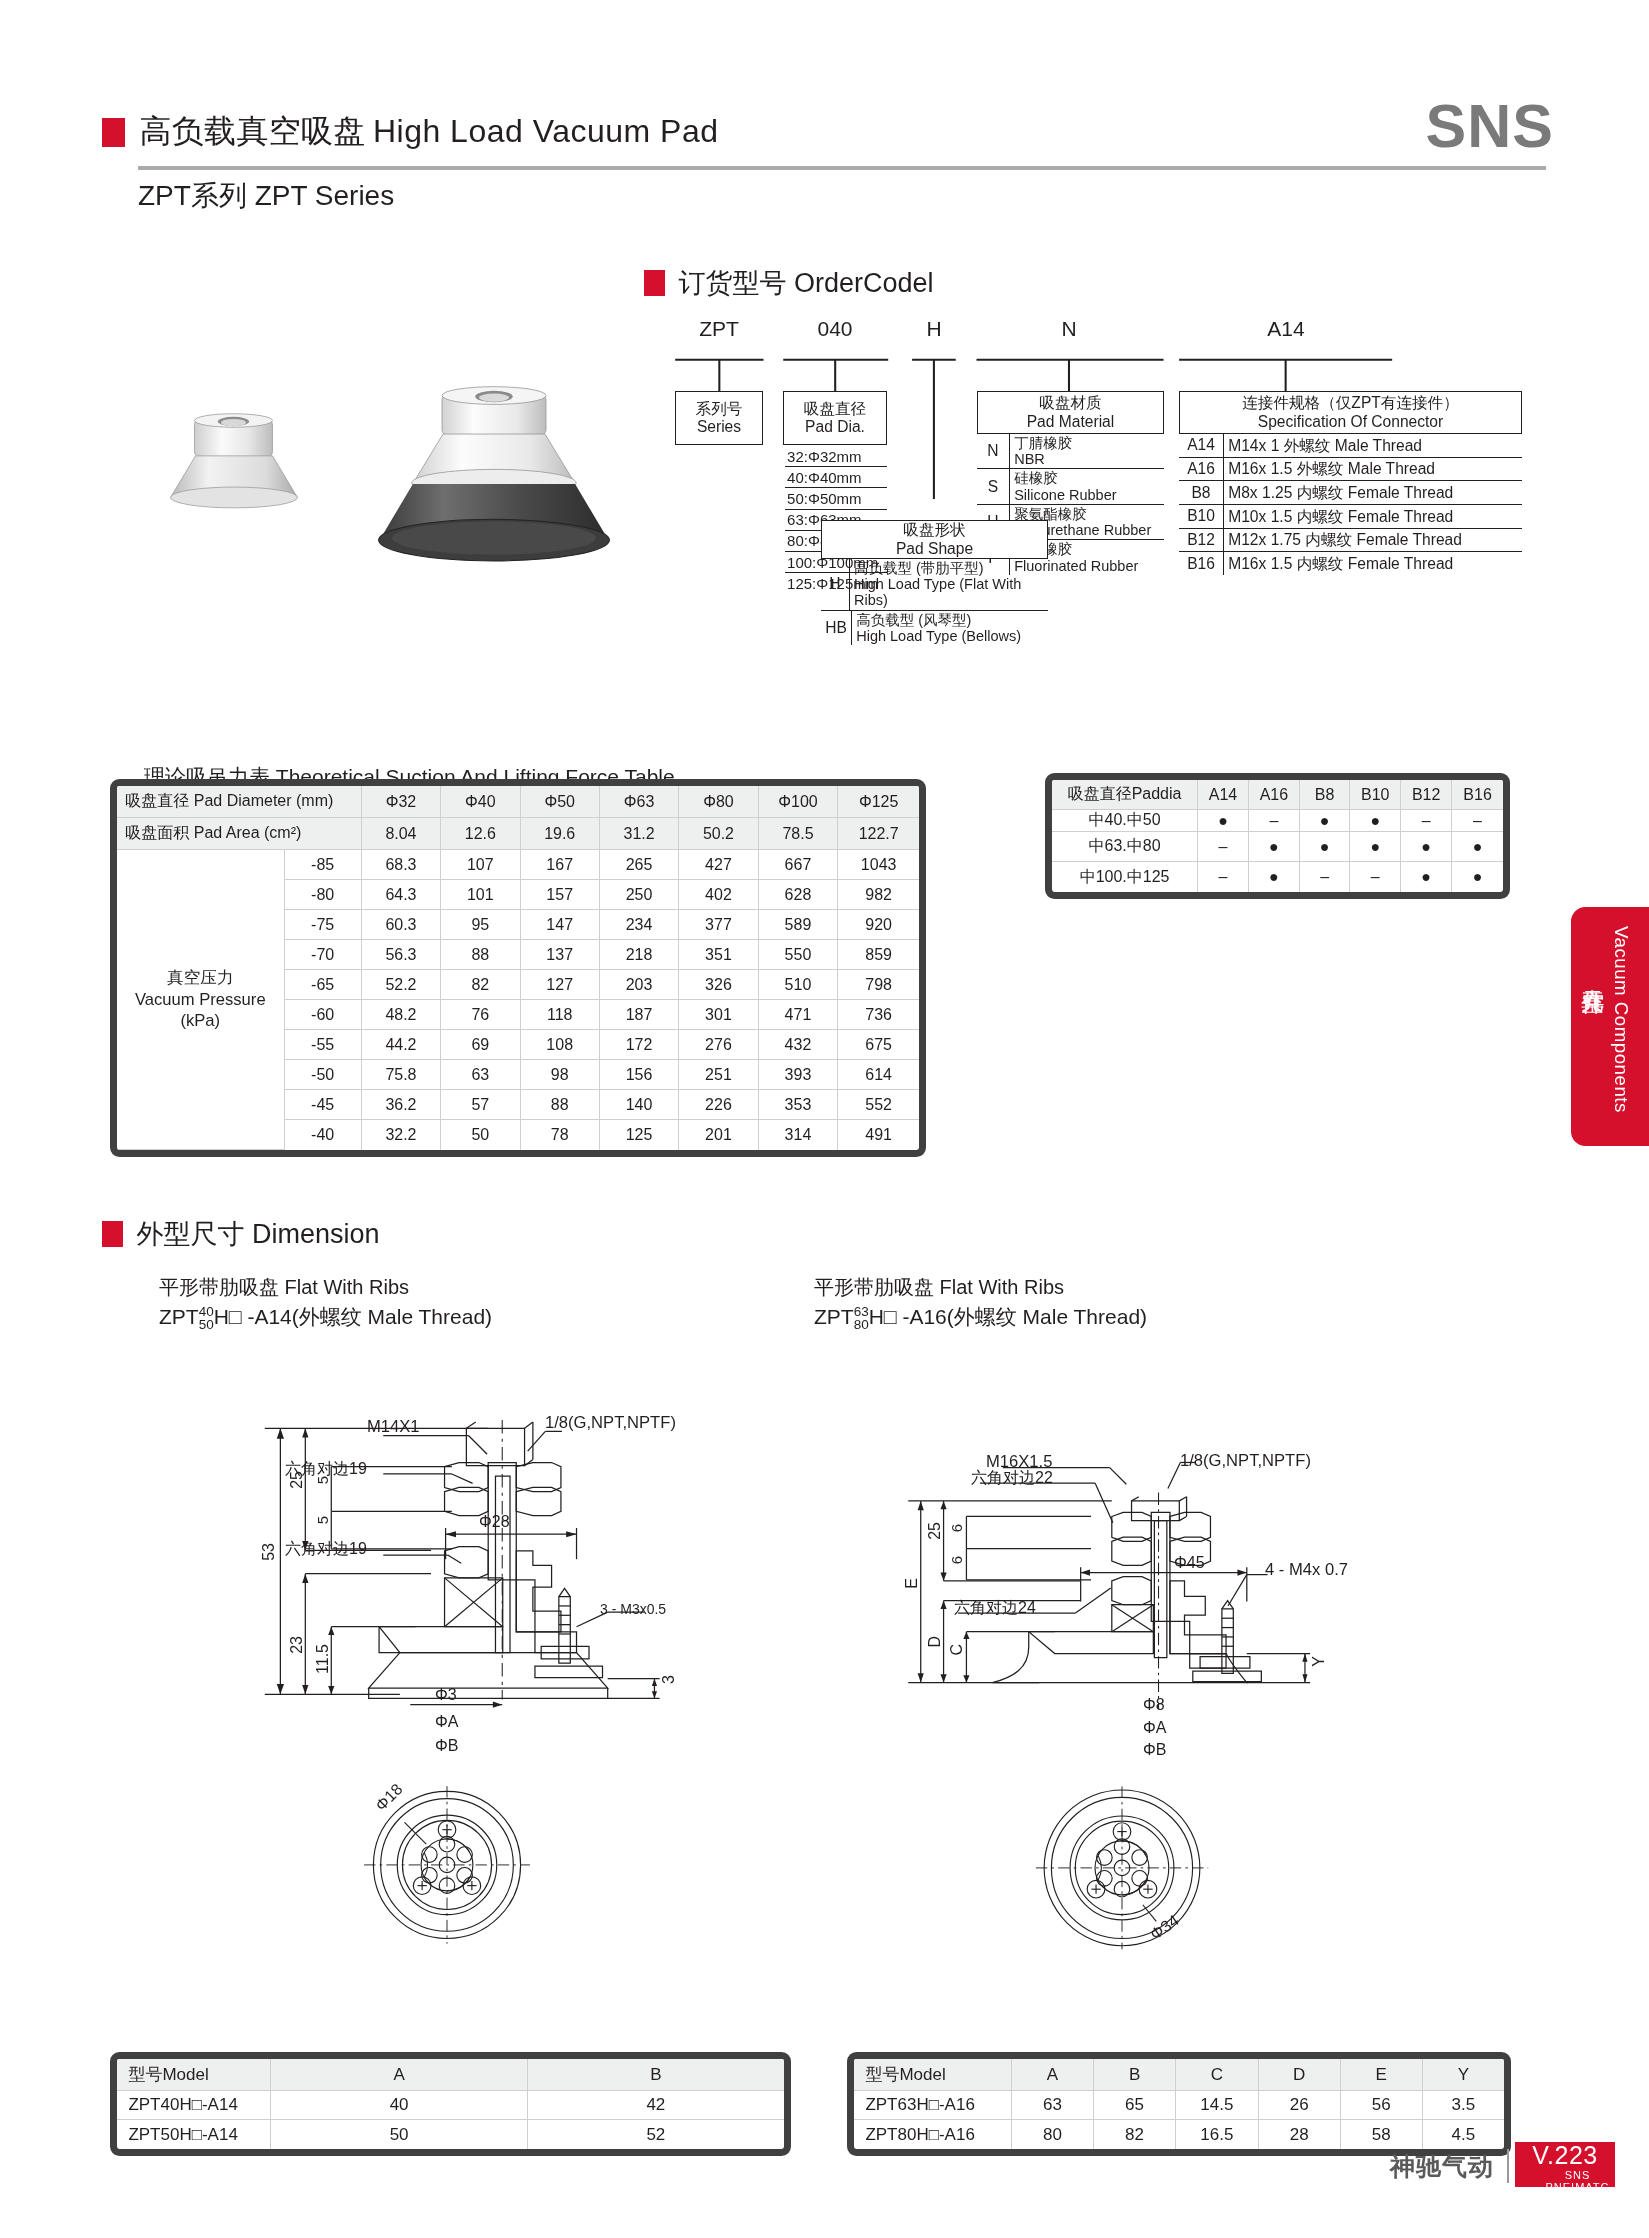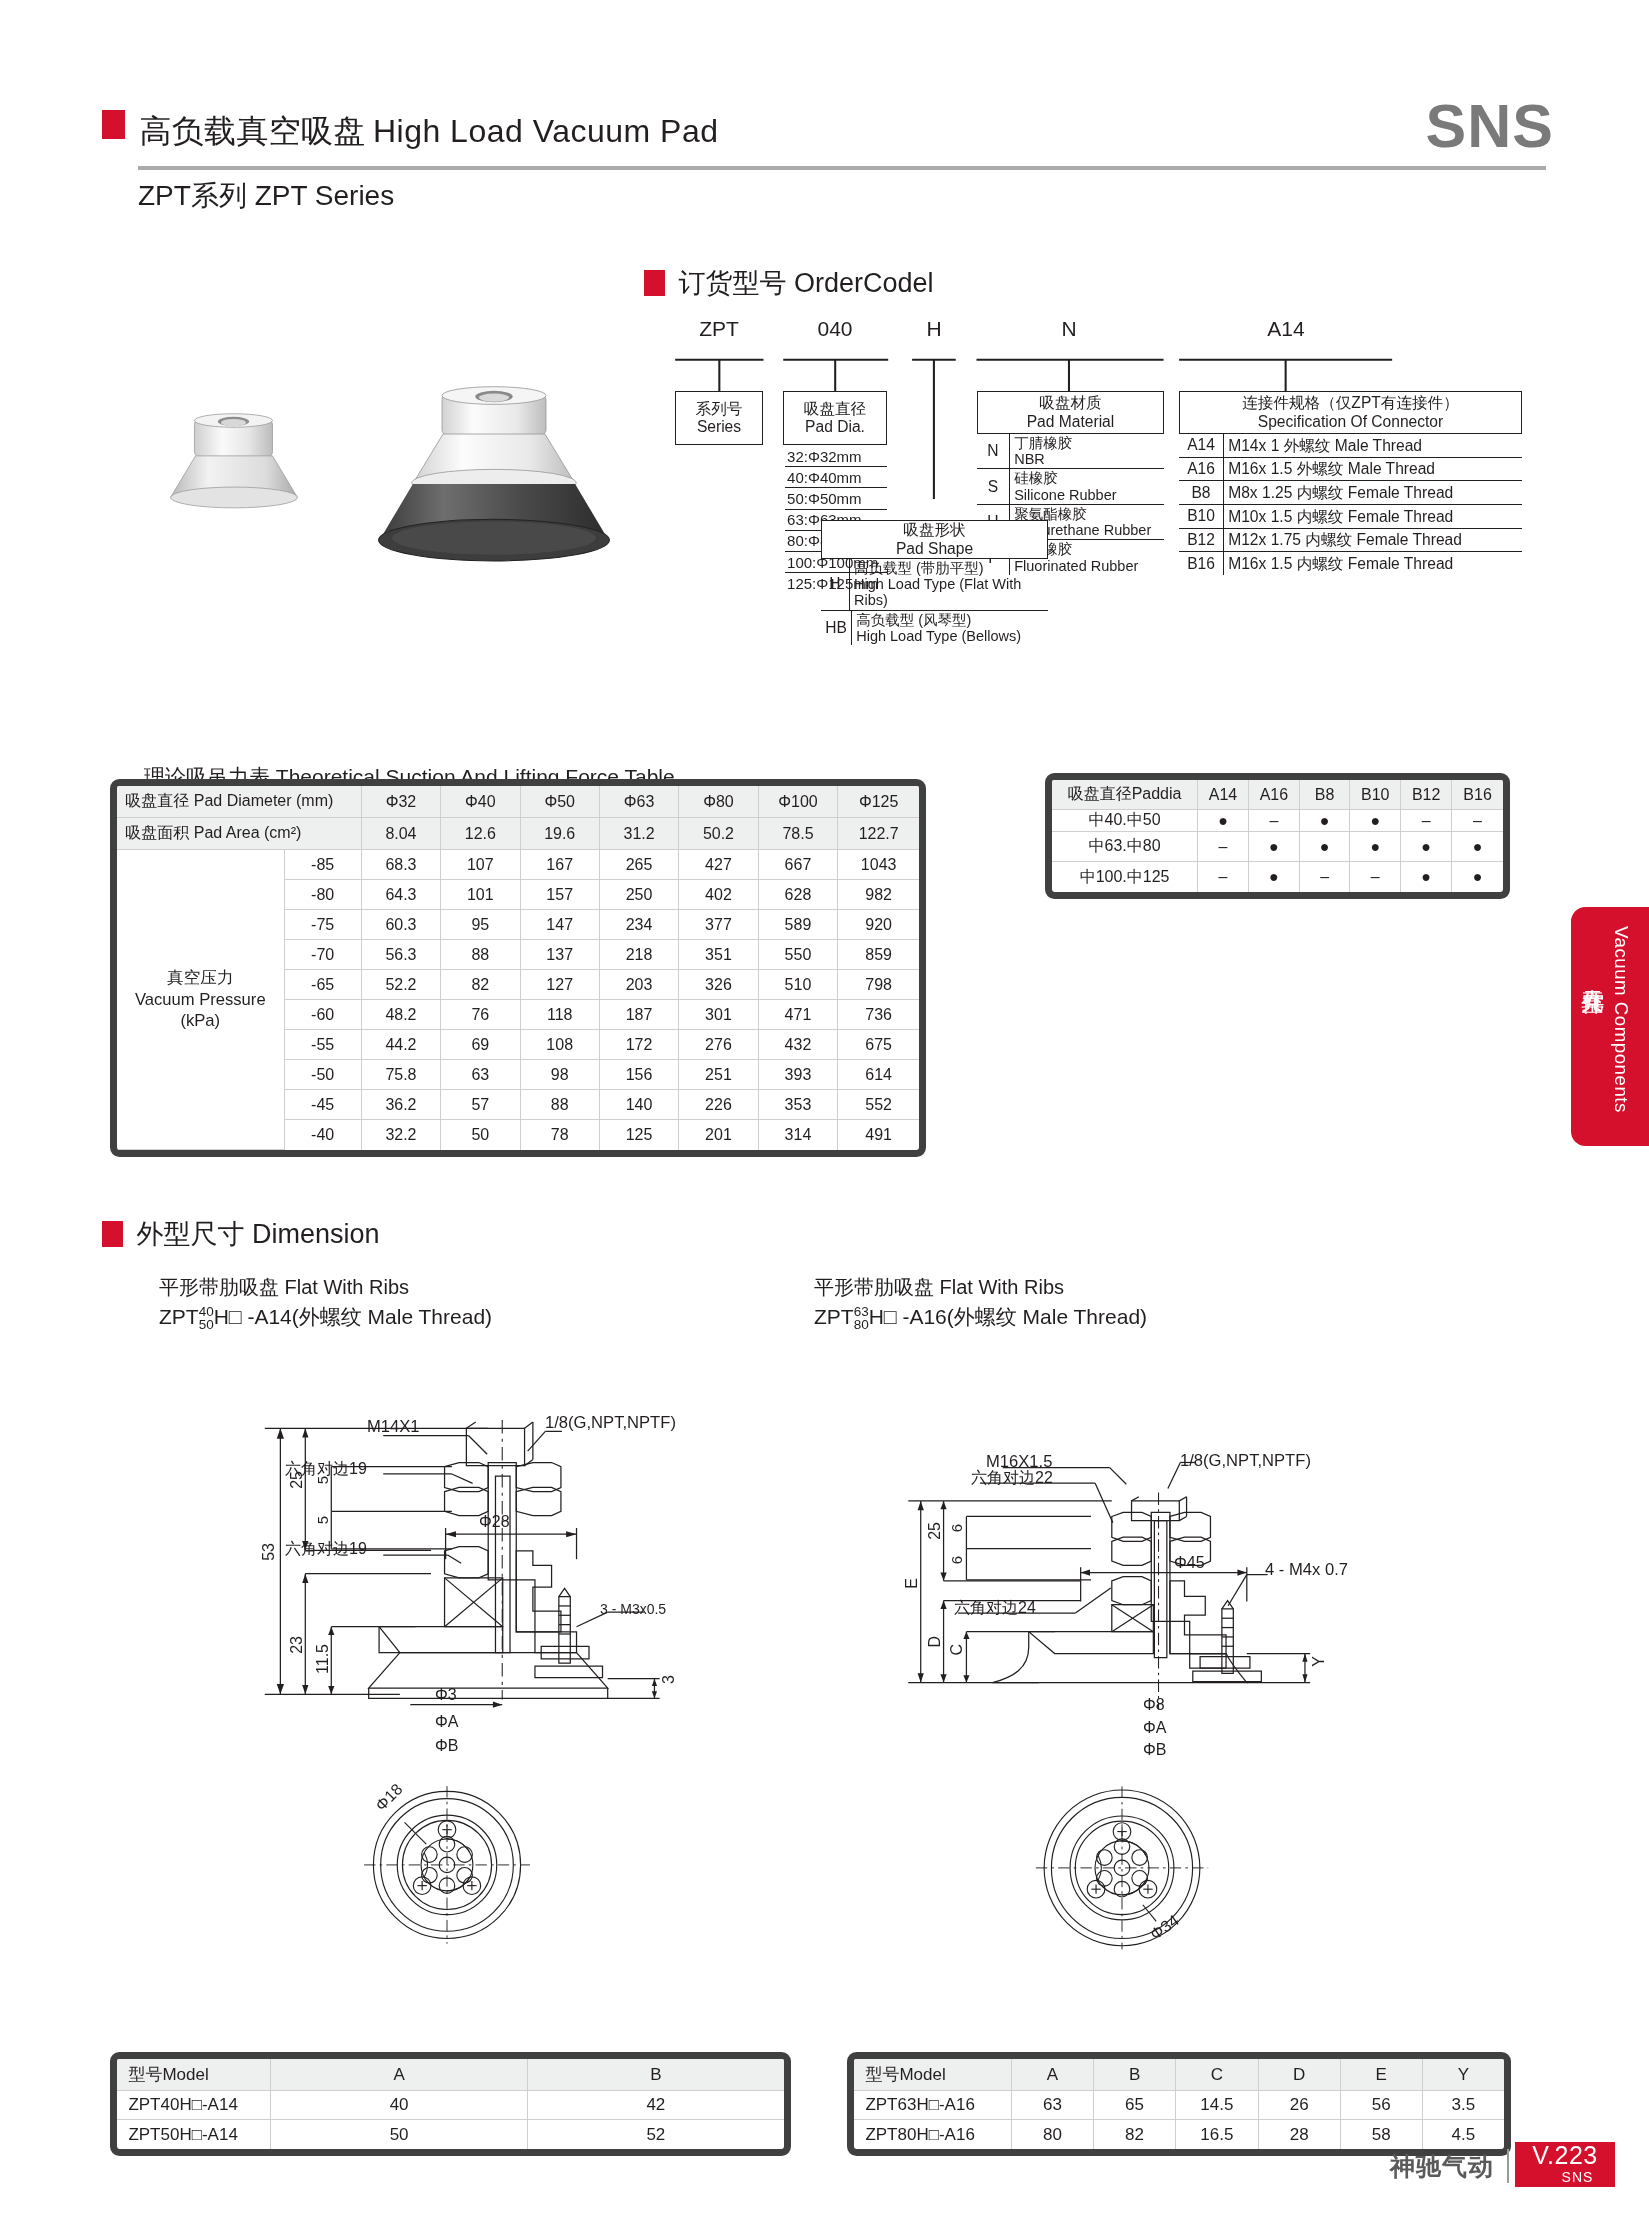--- a/index.html
+++ b/index.html
@@ -9,21 +9,21 @@
     background:#ffffff;
     font-family: "Liberation Sans", "DejaVu Sans", sans-serif;
     color:#231f20;
     position:relative;
     overflow:hidden;
   }
   .page { position:relative; width:1650px; height:2239px; }
 
   
   .hdr { position:absolute; left:0; top:0; width:1650px; }
-  .hdr-row { position:absolute; left:102px; top:110px; display:flex; align-items:flex-start; }
+  .hdr-row { position:absolute; left:102px; top:110px; display:flex; align-items:center; }
   .redsq { width:23px; height:29px; background:#d5102c; margin-right:14.5px; }
   .hdr-title { font-size:32px; letter-spacing:0.3px; white-space:nowrap; }
   .hdr-title .en { font-family:"Liberation Sans",sans-serif; letter-spacing:0.5px; }
   .hdr-rule { position:absolute; left:138px; top:166px; width:1408px; height:4.2px; background:#aaaaaa; }
   .hdr-sub { position:absolute; left:138px; top:177px; font-size:28px; }
   .sns-logo { position:absolute; right:96px; top:91px; font-size:61px; font-weight:bold;
               color:#7a7a7a; letter-spacing:1px; font-family:"Liberation Sans",sans-serif; }
 
   
   .sec { position:absolute; display:flex; align-items:center; }
@@ -72,21 +72,21 @@
   .sidetab .cn { position:absolute; left:7.3px; top:64px; writing-mode:vertical-rl;
                  color:#fff; font-size:23px; letter-spacing:1px; }
 
   
   .ftr-cn { position:absolute; right:156px; top:2150px; font-size:25px; font-weight:bold;
             color:#5a5a5a; letter-spacing:1px; }
   .ftr-div { position:absolute; right:141px; top:2149px; width:2.1px; height:34px; background:#9a9a9a; }
   .ftr-badge { position:absolute; right:35px; top:2142px; width:100px; height:45px;
                background:#d5102c; color:#fff; text-align:center; }
   .ftr-badge .v { font-size:25px; line-height:27px; letter-spacing:0.5px; }
-  .ftr-badge .s { font-size:14px; letter-spacing:1px;margin-left:25px; }
+  .ftr-badge .s { font-size:11px; letter-spacing:1px;margin-left:25px; }
 
   
   .photo { position:absolute; }
 </style>
 </head>
 <body>
 
 <div class="page">
 
   <div class="hdr">

